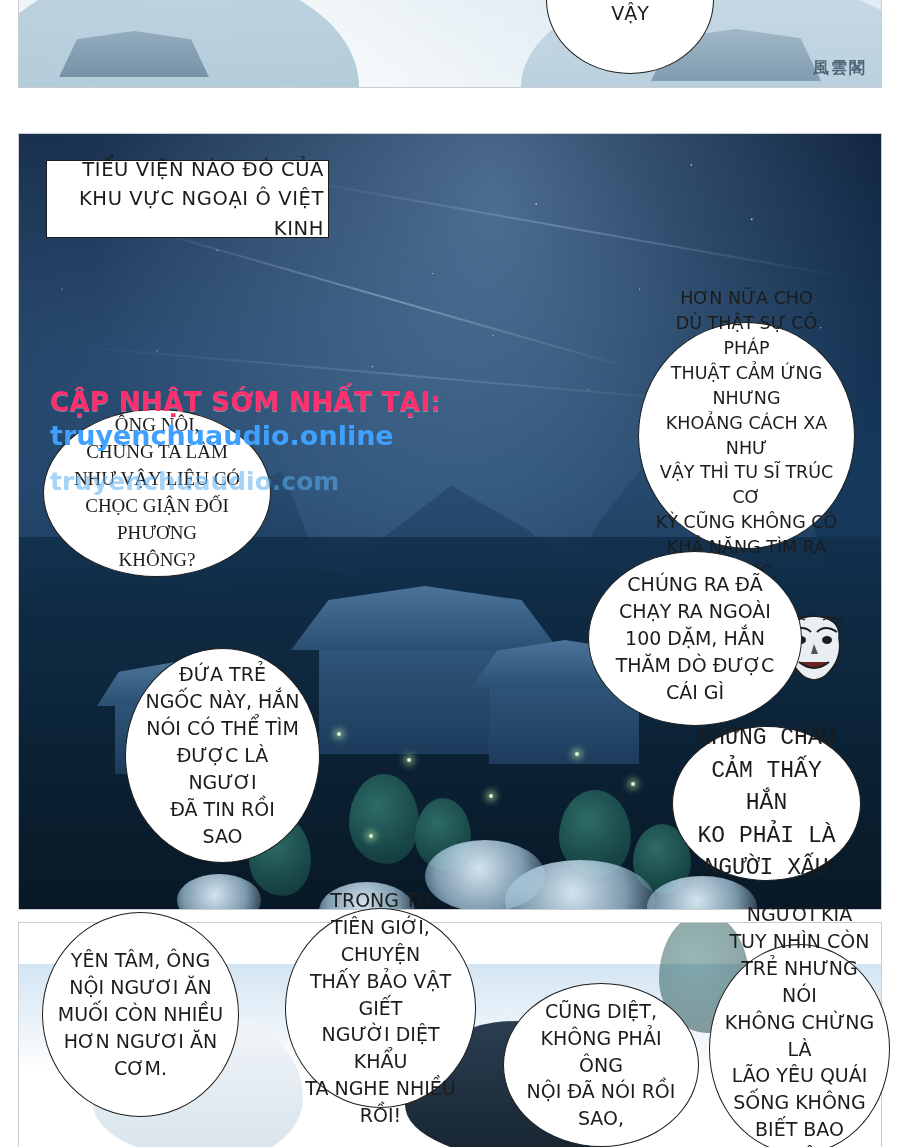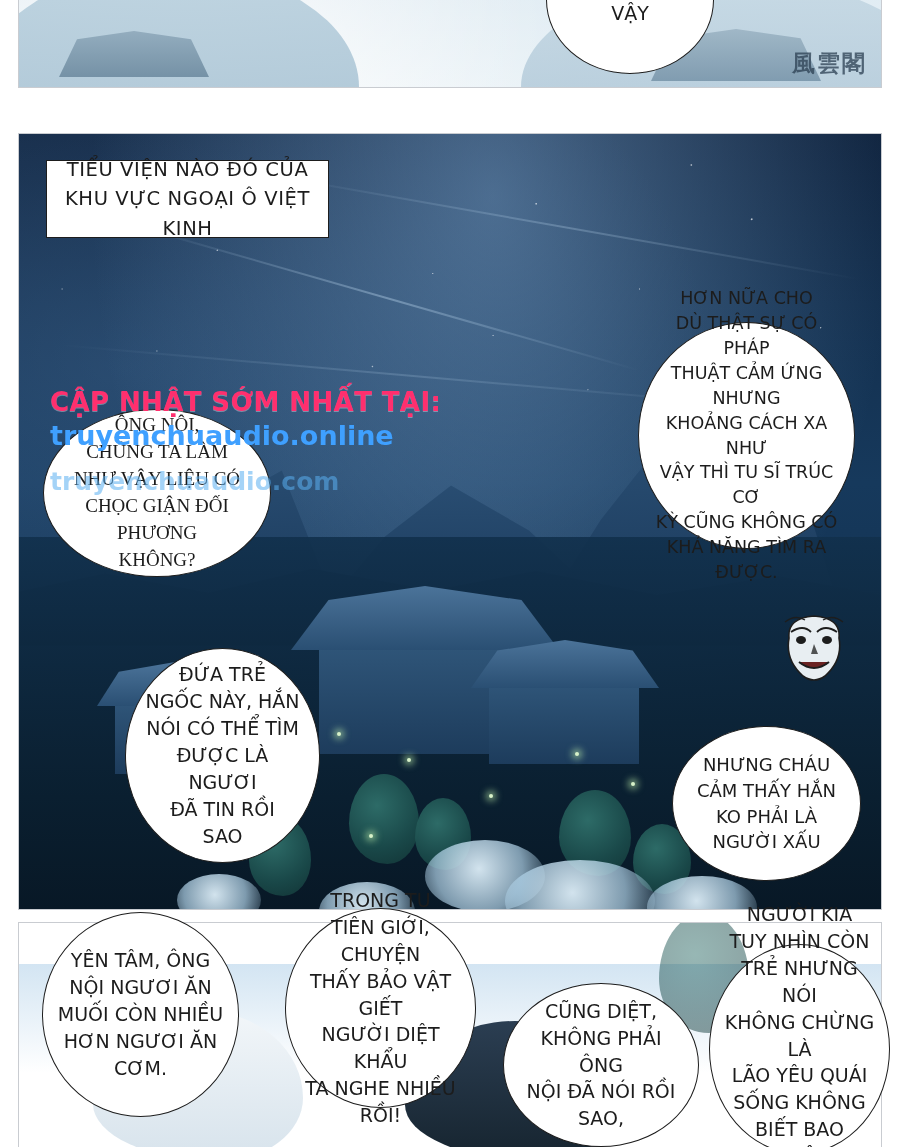--- a/index.html
+++ b/index.html
@@ -59,21 +59,21 @@
     opacity: .9;
   }
   #panel-top .roof-r {
     position: absolute; right: 60px; bottom: 6px; width: 170px; height: 52px;
     background: linear-gradient(180deg,#9ab2c2,#7693a8);
     clip-path: polygon(0% 100%, 12% 18%, 50% 0%, 88% 18%, 100% 100%);
     opacity: .85;
   }
   #panel-top .stamp {
     position: absolute; right: 14px; bottom: 8px;
-    font-size: 23px; letter-spacing: 2px; font-weight: 700;
+    font-size: 16px; letter-spacing: 2px; font-weight: 700;
     color: #2b3f52; opacity: .75;
     font-family: Liberation Serif, serif;
   }
 
   
   #panel-mid {
     left: 18px; top: 133px;
     width: 864px; height: 777px;
     background:
       radial-gradient(ellipse at 55% 8%, rgba(120,160,200,.55) 0%, rgba(17,33,58,0) 60%),
@@ -191,21 +191,21 @@
     white-space: pre-line;
   }
   .bubble.oval {
     border-radius: 50%;
     border: 1px solid #1d1d1d;
     padding: 10px 14px;
   }
   .bubble.box {
     border-radius: 0;
     border: 1px solid #1d1d1d;
-    text-align: center;
+    text-align: right;
     justify-content: flex-start;
     padding: 12px 4px;
   }
 
   
   #caption-location {
     left: 46px; top: 160px;
     width: 283px; height: 78px;
     font-size: 19.5px;
     letter-spacing: .6px;
@@ -237,21 +237,22 @@
     font-size: 19px;
   }
   #bub-child-think {
     left: 125px; top: 648px;
     width: 195px; height: 215px;
     font-size: 19px;
   }
   #bub-notbad {
     left: 672px; top: 726px;
     width: 189px; height: 155px;
-    font-size: 18px;
+    font-size: 23px;
+    font-family: Liberation Mono, monospace;
   }
 
   
   #bub-yentam {
     left: 42px; top: 912px;
     width: 197px; height: 205px;
     font-size: 19px;
   }
   #bub-trongtu {
     left: 285px; top: 908px;
@@ -389,20 +390,25 @@
 PHƯƠNG
 KHÔNG?</div>
   <div class="bubble oval" id="bub-long-right">HƠN NỮA CHO
 DÙ THẬT SỰ CÓ PHÁP
 THUẬT CẢM ỨNG NHƯNG
 KHOẢNG CÁCH XA NHƯ
 VẬY THÌ TU SĨ TRÚC CƠ
 KỲ CŨNG KHÔNG CÓ
 KHẢ NĂNG TÌM RA
 ĐƯỢC.</div>
+  <div class="bubble oval" id="bub-100dam">CHÚNG RA ĐÃ
+CHẠY RA NGOÀI
+100 DẶM, HẮN
+THĂM DÒ ĐƯỢC
+CÁI GÌ</div>
   <div class="bubble oval" id="bub-child-think">ĐỨA TRẺ
 NGỐC NÀY, HẮN
 NÓI CÓ THỂ TÌM
 ĐƯỢC LÀ NGƯƠI
 ĐÃ TIN RỒI
 SAO</div>
   <div class="bubble oval" id="bub-notbad">NHƯNG CHÁU
 CẢM THẤY HẮN
 KO PHẢI LÀ
 NGƯỜI XẤU</div>

